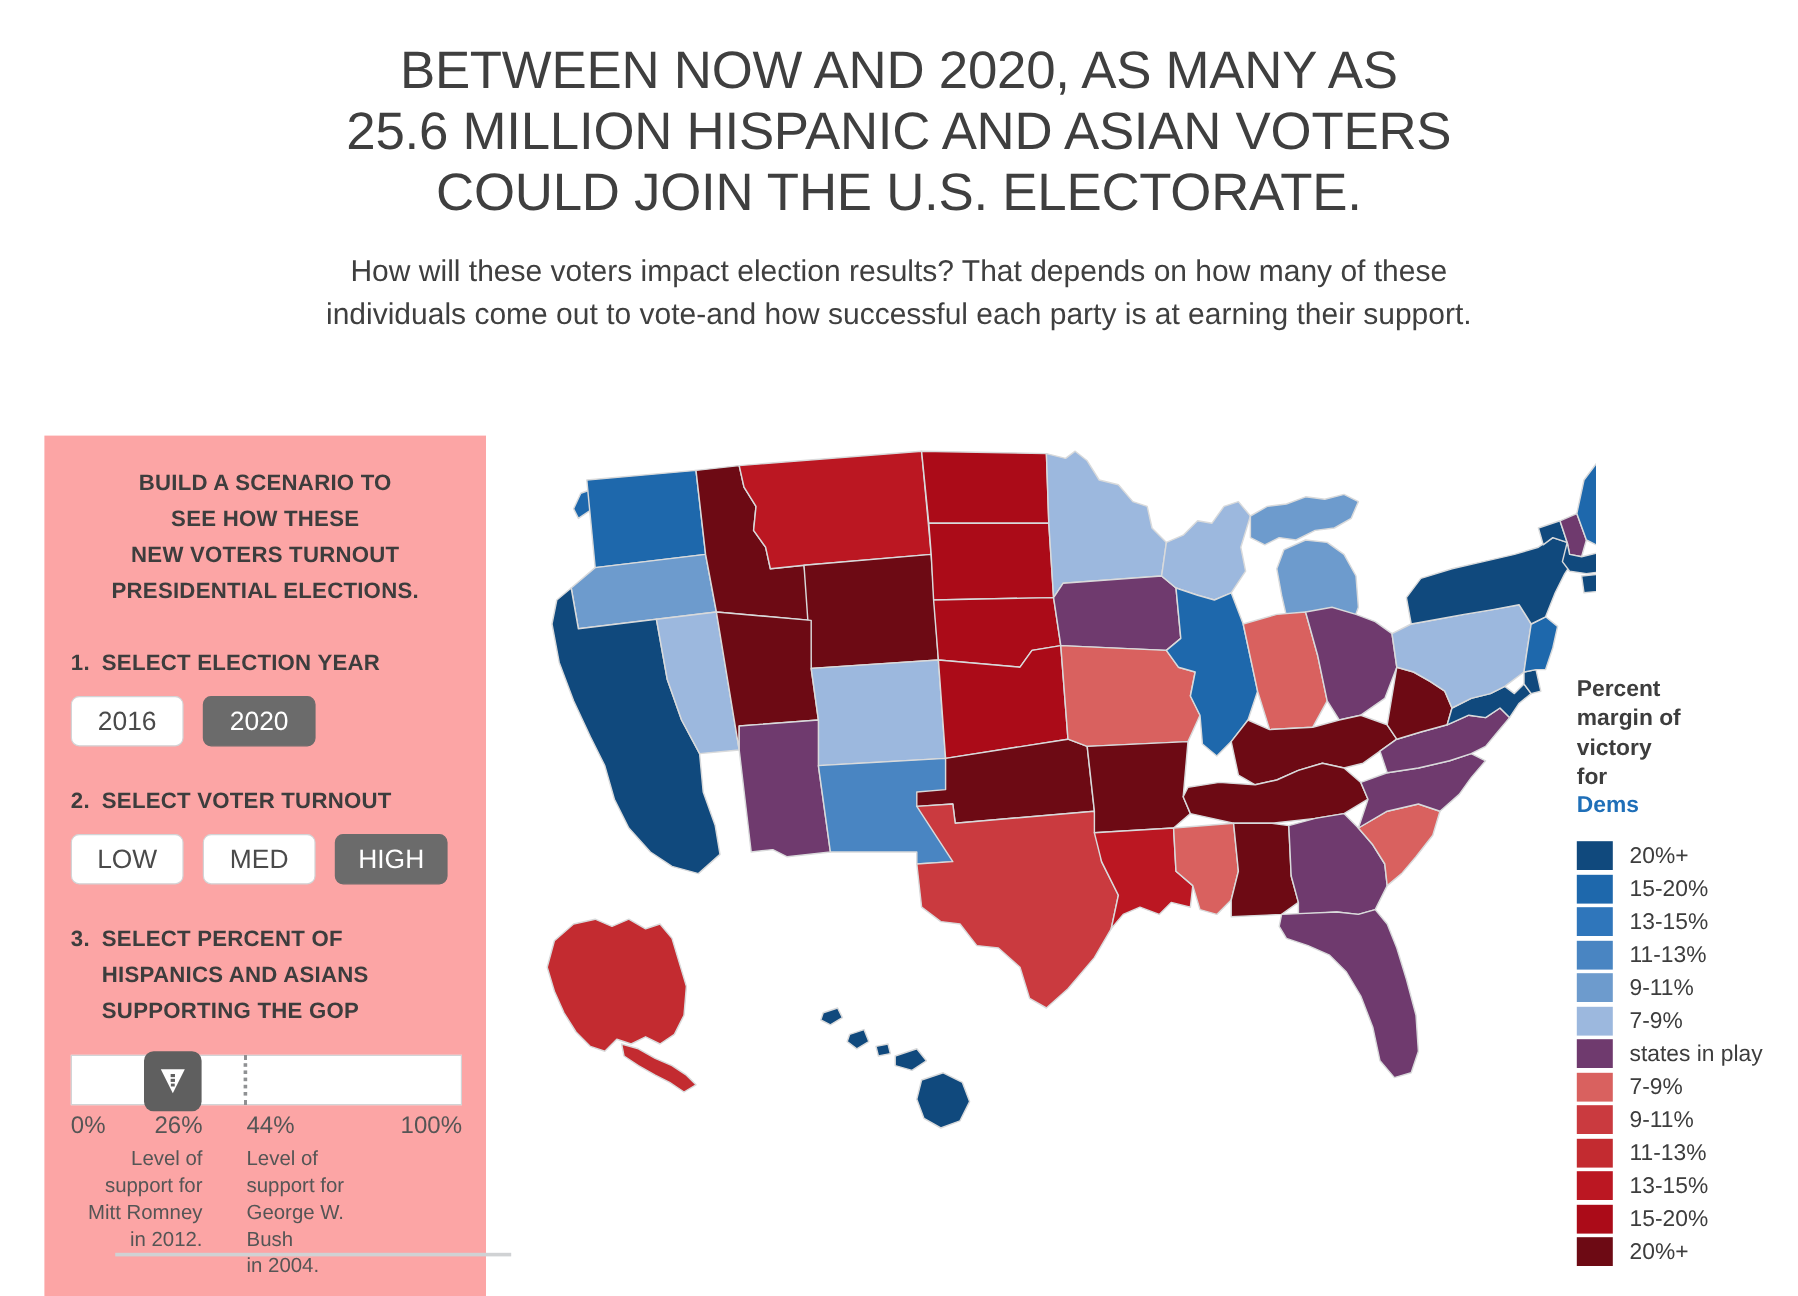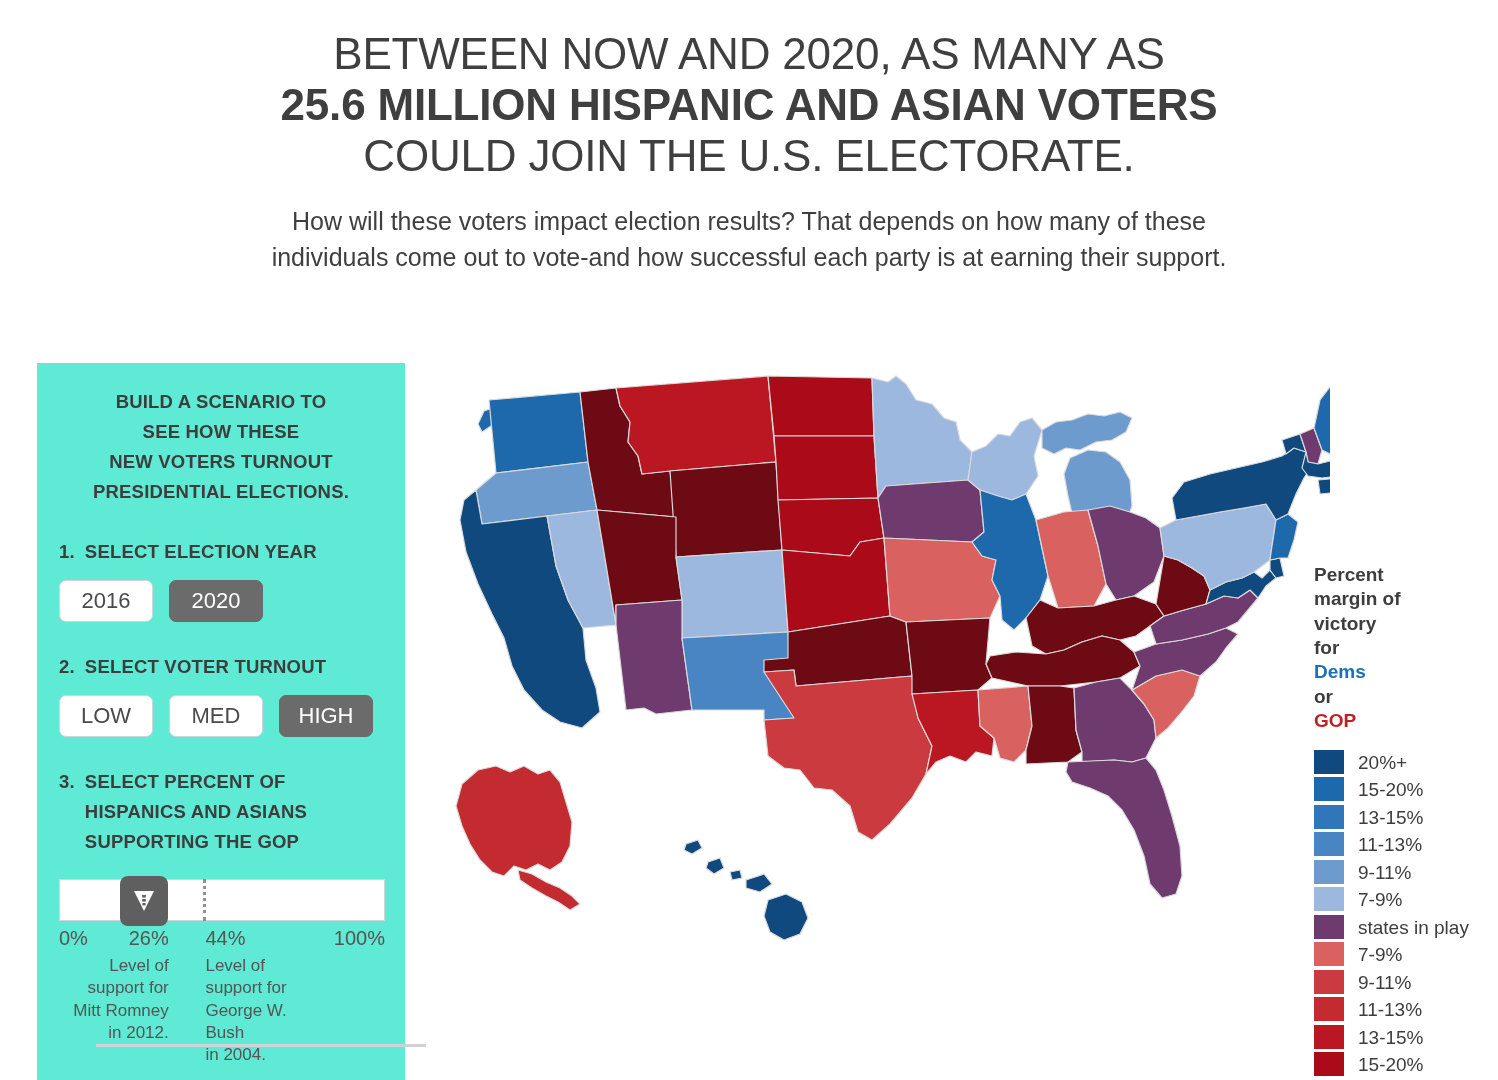--- a/index.html
+++ b/index.html
@@ -5,39 +5,39 @@
   html,body{margin:0;padding:0;}
   body{
     width:1498px;height:1080px;
     background:#ffffff;
     font-family:"Liberation Sans", sans-serif;
     color:#3d3d3d;
     overflow:hidden;
     position:relative;
   }
   
-  .header{padding-top:28px;text-align:center;}
+  .header{padding-top:16px;text-align:center;margin-top:17px;}
   .headline{
     font-size:44px;line-height:1.16;letter-spacing:-0.2px;
     color:#3f3f3f;font-weight:400;
   }
-  .headline .strong{font-weight:700;display:block;}
+  .headline .strong{font-weight:400;display:block;}
   .headline .ln{display:block;}
   .subhead{
     margin:22px auto 0 auto;width:1150px;
     font-size:25px;line-height:1.45;color:#3f3f3f;font-weight:400;
     text-align:center;
   }
   .subhead span{display:block;}
 
   
   .sidebar{
     position:absolute;left:37px;top:363px;
     width:368px;height:717px;
-    background:#5eead4;
+    background:#fca5a5;
     box-sizing:border-box;
     padding:24px 22px 0 22px;
   }
   .panel-title{
     text-align:center;font-weight:700;font-size:18.5px;line-height:1.62;
     color:#3d3d3d;letter-spacing:.2px;
   }
   .panel-title span{display:block;}
   .step{margin-top:30px;}
   .step-label{
@@ -278,24 +278,20 @@
 
 <div class="legend">
   <div class="legend-title">
     <span>Percent</span>
     <span>margin of</span>
     <span>victory</span>
     <span>
         <span>for </span>
         <span class="c-dem">Dems</span>
       </span>
-    <span>
-        <span>or </span>
-        <span class="c-gop">GOP</span>
-      </span>
   </div>
   <div class="legend-list" id="legendList">
       <div class="legend-item">
         <div class="swatch" style="background: rgb(16, 73, 125);"></div>
         <div class="legend-label">20%+</div>
       </div>
       <div class="legend-item">
         <div class="swatch" style="background: rgb(30, 104, 172);"></div>
         <div class="legend-label">15-20%</div>
       </div>

